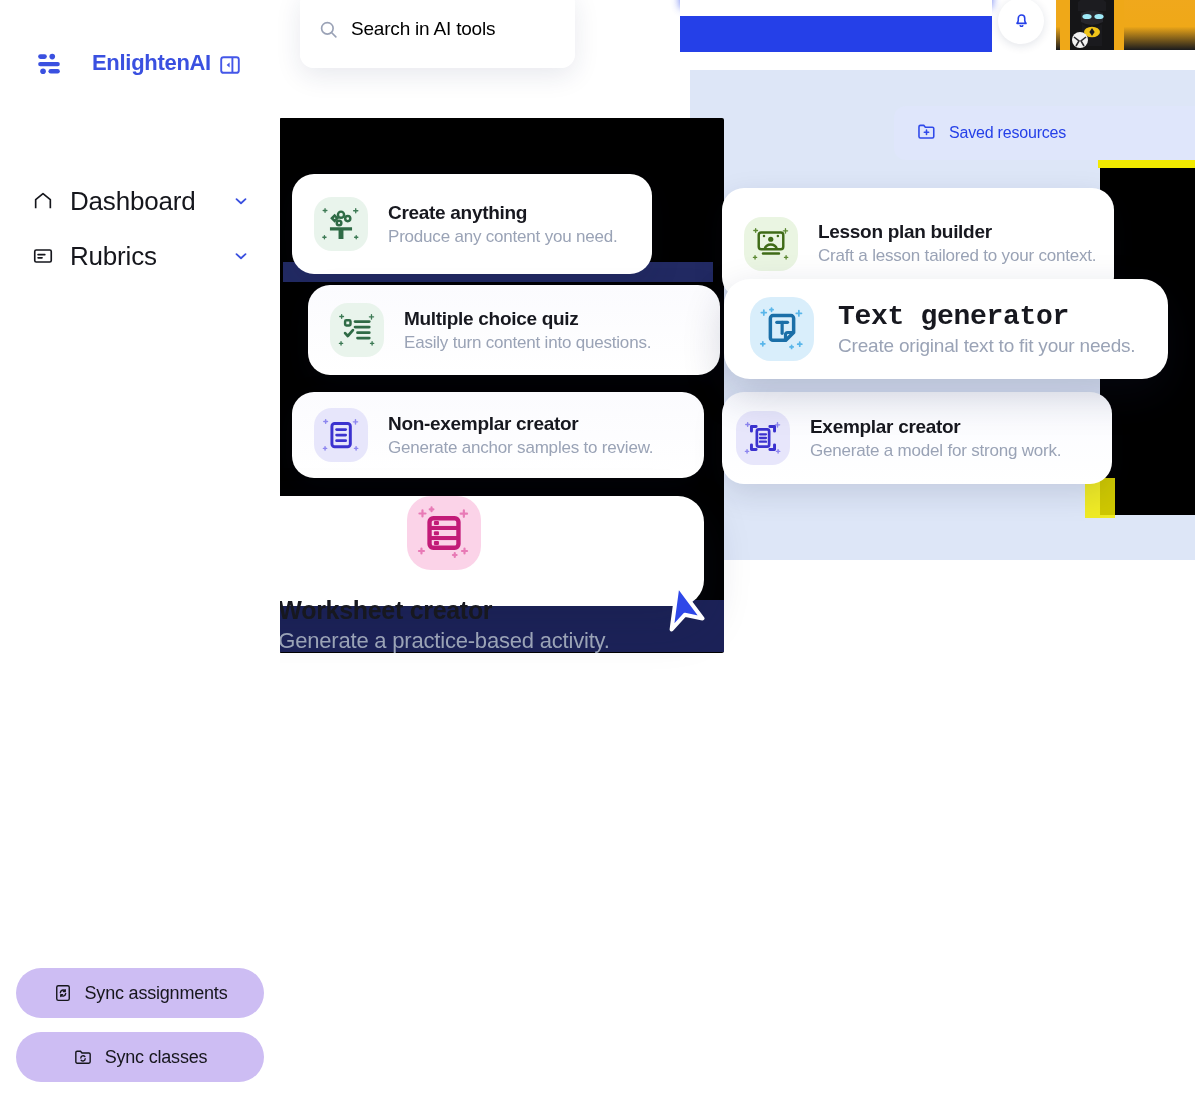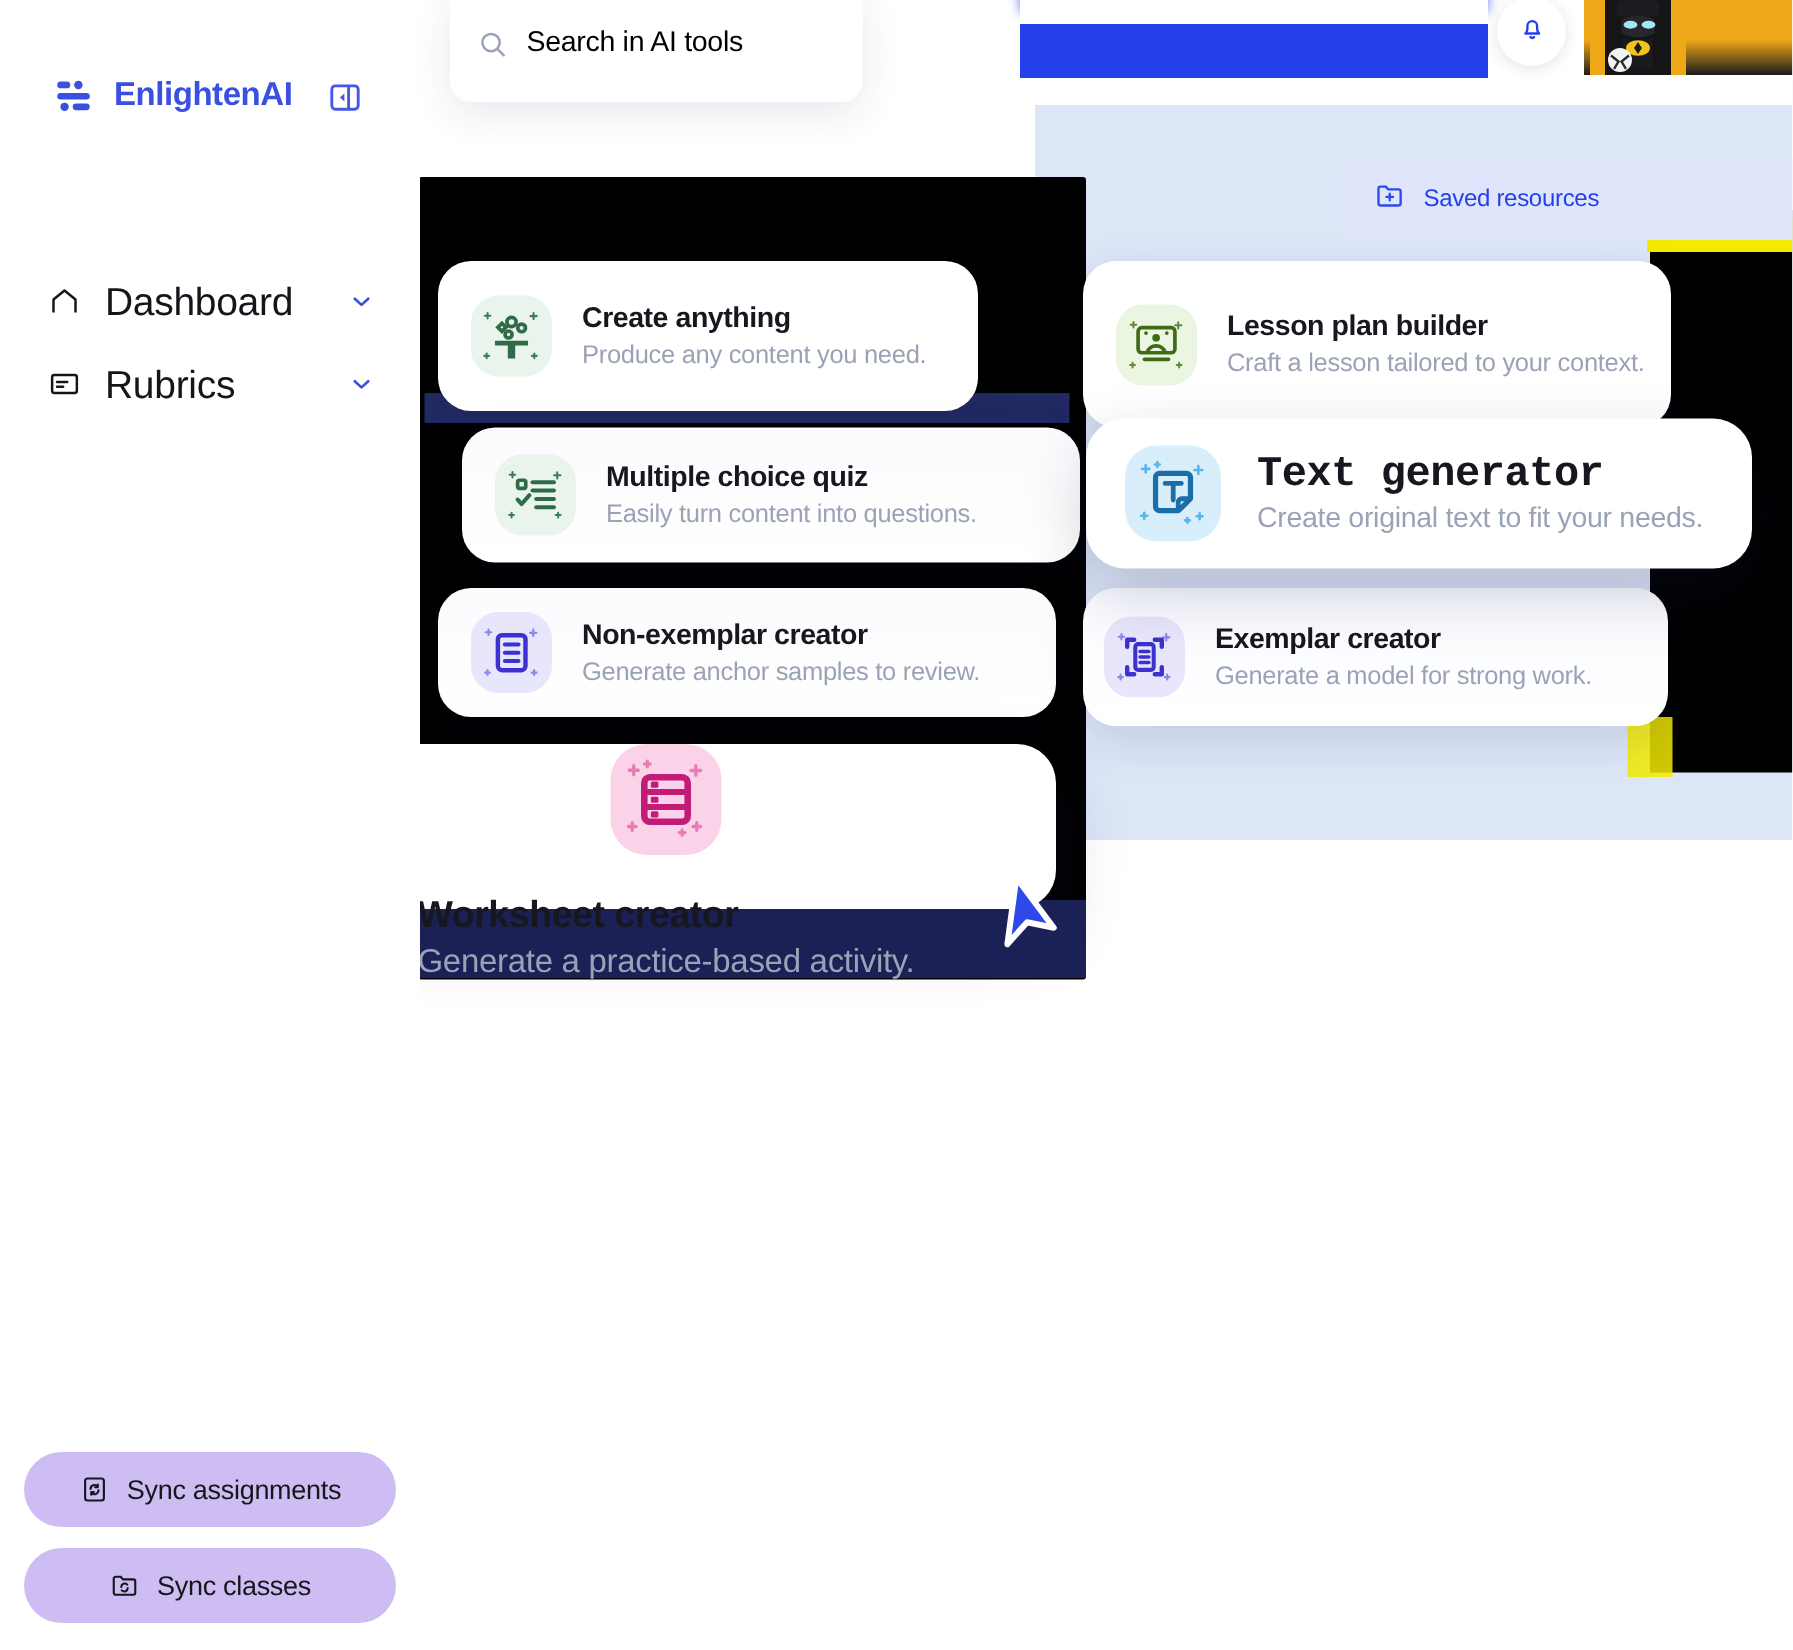--- a/index.html
+++ b/index.html
@@ -73,21 +73,21 @@
   }
 
   
   .sidebar {
     position: absolute; left: 0; top: 0; width: 280px; height: 1100px;
     background: #ffffff; z-index: 40;
     border-top-left-radius: 18px;
   }
   .brand-row {
     position: absolute; left: 36px; top: 50px;
-    display: flex; align-items: center; gap: 14px;
+    display: flex; align-items: center; gap: 30px;
   }
   .brand-mark { width: 26px; height: 26px; color: #3a50e0; }
   .brand-text {
     font-size: 22px; font-weight: 700; color: #3a50e0; letter-spacing: -0.3px;
   }
   .collapse-btn {
     position: absolute; left: 218px; top: 53px;
     width: 24px; height: 24px; color: #4457e8; cursor: pointer;
   }
 
@@ -193,21 +193,21 @@
   .card .t-title {
     font-size: 19px; font-weight: 700; color: #17181f; letter-spacing: -.3px;
     white-space: nowrap;
   }
   .card .t-sub {
     font-size: 17px; color: #9aa3b6; letter-spacing: -.2px; white-space: nowrap;
   }
 
   
   #card-create   { left: 292px; top: 174px; width: 360px; height: 100px; }
-  #card-lesson   { left: 722px; top: 174px; width: 392px; height: 111px; justify-content: space-between; }
+  #card-lesson   { left: 722px; top: 188px; width: 392px; height: 111px; justify-content: space-between; }
   #card-quiz     { left: 308px; top: 285px; width: 412px; height: 90px;
                    background: linear-gradient(180deg,#fbfbfe 0%,#ffffff 100%); }
   #card-nonex    { left: 292px; top: 392px; width: 412px; height: 86px;
                    background: linear-gradient(180deg,#fbfbfe 0%,#ffffff 100%); }
   #card-exemplar { left: 722px; top: 392px; width: 390px; height: 92px;
                    background: linear-gradient(180deg,#fafbff 0%,#ffffff 100%); padding-left: 14px; }
 
   
   #card-text {
     left: 724px; top: 279px; width: 444px; height: 100px;

